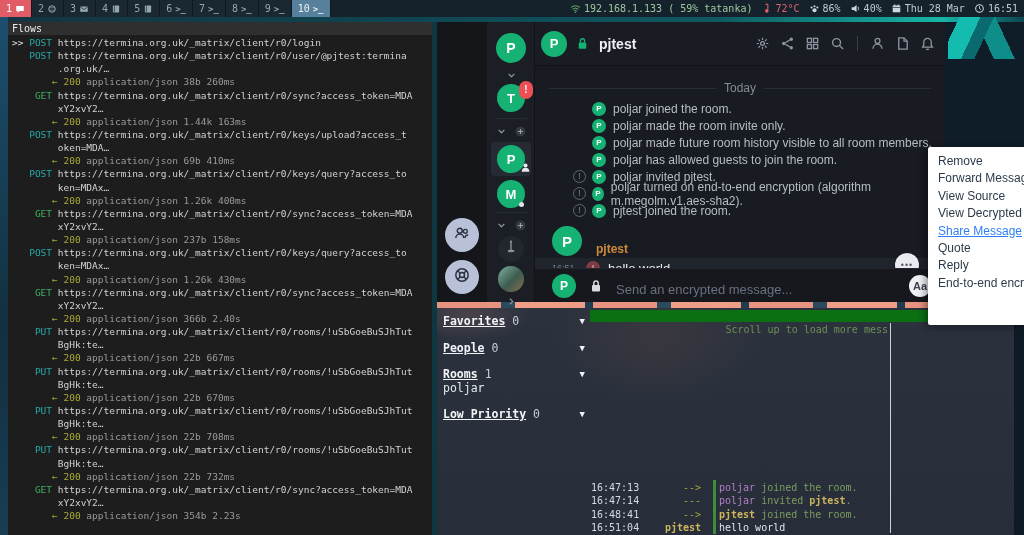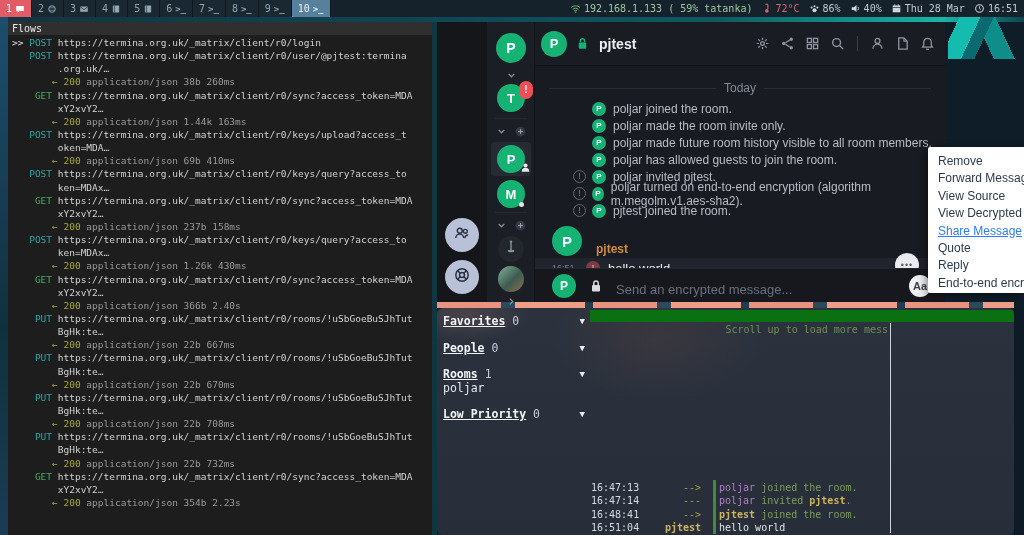--- a/index.html
+++ b/index.html
@@ -109,28 +109,28 @@
         display:flex;align-items:center;justify-content:center;font-size:9px;letter-spacing:1px;box-shadow:0 1px 3px rgba(0,0,0,.5);}
   .composer{height:34px;border-top:1px solid #23262e;background:#16181d;display:flex;align-items:center;padding:0 14px 0 17px;}
   .cavatar{width:24px;height:24px;font-size:12px;}
   .clock-ic{color:#d7dbe2;margin-left:12px;display:inline-flex;}
   .clock-ic svg{width:16px;height:16px;}
   .placeholder{color:#697080;font-size:13px;margin-left:12px;margin-top:8px;}
   .aabtn{margin-left:auto;width:22px;height:22px;border-radius:50%;background:#f0f1f4;color:#3c434e;font-size:11px;
          font-weight:bold;display:flex;align-items:center;justify-content:center;}
 
   
-  .menu{position:absolute;left:928px;top:147px;width:96px;height:146px;background:#ffffff;border-radius:2px 0 0 2px;
+  .menu{position:absolute;left:928px;top:147px;width:96px;height:178px;background:#ffffff;border-radius:2px 0 0 2px;
         box-shadow:-2px 2px 8px rgba(0,0,0,.45);padding:6px 0 0 10px;overflow:hidden;z-index:6;}
   .menu-item{font-size:12px;line-height:17.4px;color:#2c3a49;white-space:nowrap;cursor:default;}
   .menu-item.link{color:#2f7df6;text-decoration:underline;}
 
   
   .wchat{position:absolute;left:437px;top:308px;width:577px;height:227px;background:#2b323e;
-     font-family:"DejaVu Sans Mono",monospace;color:#d4d8e0;overflow:hidden;z-index:2;border-radius:6px;}
+     font-family:"DejaVu Sans Mono",monospace;color:#d4d8e0;overflow:hidden;z-index:2;}
   .wchat::before{content:"";position:absolute;inset:0;pointer-events:none;
      background:radial-gradient(90px 40px at 30px 6px,rgba(235,150,135,.16),transparent 70%),
                 radial-gradient(150px 90px at 220px 30px,rgba(110,75,65,.22),transparent 70%),
                 linear-gradient(180deg,rgba(25,30,40,0),rgba(15,18,26,.14));}
   .buflist{position:absolute;left:6px;top:7px;width:142px;font-size:11.5px;line-height:13.5px;}
   .bl-sec{margin-bottom:13px;}
   .bl-head{display:flex;justify-content:space-between;align-items:center;}
   .bl-label{font-weight:bold;text-decoration:underline;color:#f2f4f7;}
   .bl-count{color:#c7cdd6;margin-left:7px;font-weight:normal;}
   .tri{color:#eef1f5;font-size:9px;}
@@ -298,20 +298,21 @@
         <div class="fl"><span class="f-url">        .org.uk/…</span></div>
         <div class="fl"><span class="f-resp">       ← 200</span><span class="f-rest"> application/json 38b 260ms</span></div>
         <div class="fl"><span class="f-mark">   </span><span class="m-get"> GET </span><span class="f-url">https://termina.org.uk/_matrix/client/r0/sync?access_token=MDA</span></div>
         <div class="fl"><span class="f-url">        xY2xvY2…</span></div>
         <div class="fl"><span class="f-resp">       ← 200</span><span class="f-rest"> application/json 1.44k 163ms</span></div>
         <div class="fl"><span class="f-mark">   </span><span class="m-post">POST </span><span class="f-url">https://termina.org.uk/_matrix/client/r0/keys/upload?access_t</span></div>
         <div class="fl"><span class="f-url">        oken=MDA…</span></div>
         <div class="fl"><span class="f-resp">       ← 200</span><span class="f-rest"> application/json 69b 410ms</span></div>
         <div class="fl"><span class="f-mark">   </span><span class="m-post">POST </span><span class="f-url">https://termina.org.uk/_matrix/client/r0/keys/query?access_to</span></div>
         <div class="fl"><span class="f-url">        ken=MDAx…</span></div>
+        <div class="fl"><span class="f-resp">       ← 200</span><span class="f-rest"> application/json 1.26k 400ms</span></div>
         <div class="fl"><span class="f-mark">   </span><span class="m-get"> GET </span><span class="f-url">https://termina.org.uk/_matrix/client/r0/sync?access_token=MDA</span></div>
         <div class="fl"><span class="f-url">        xY2xvY2…</span></div>
         <div class="fl"><span class="f-resp">       ← 200</span><span class="f-rest"> application/json 237b 158ms</span></div>
         <div class="fl"><span class="f-mark">   </span><span class="m-post">POST </span><span class="f-url">https://termina.org.uk/_matrix/client/r0/keys/query?access_to</span></div>
         <div class="fl"><span class="f-url">        ken=MDAx…</span></div>
         <div class="fl"><span class="f-resp">       ← 200</span><span class="f-rest"> application/json 1.26k 430ms</span></div>
         <div class="fl"><span class="f-mark">   </span><span class="m-get"> GET </span><span class="f-url">https://termina.org.uk/_matrix/client/r0/sync?access_token=MDA</span></div>
         <div class="fl"><span class="f-url">        xY2xvY2…</span></div>
         <div class="fl"><span class="f-resp">       ← 200</span><span class="f-rest"> application/json 366b 2.40s</span></div>
         <div class="fl"><span class="f-mark">   </span><span class="m-put"> PUT </span><span class="f-url">https://termina.org.uk/_matrix/client/r0/rooms/!uSbGoeBuSJhTut</span></div>

